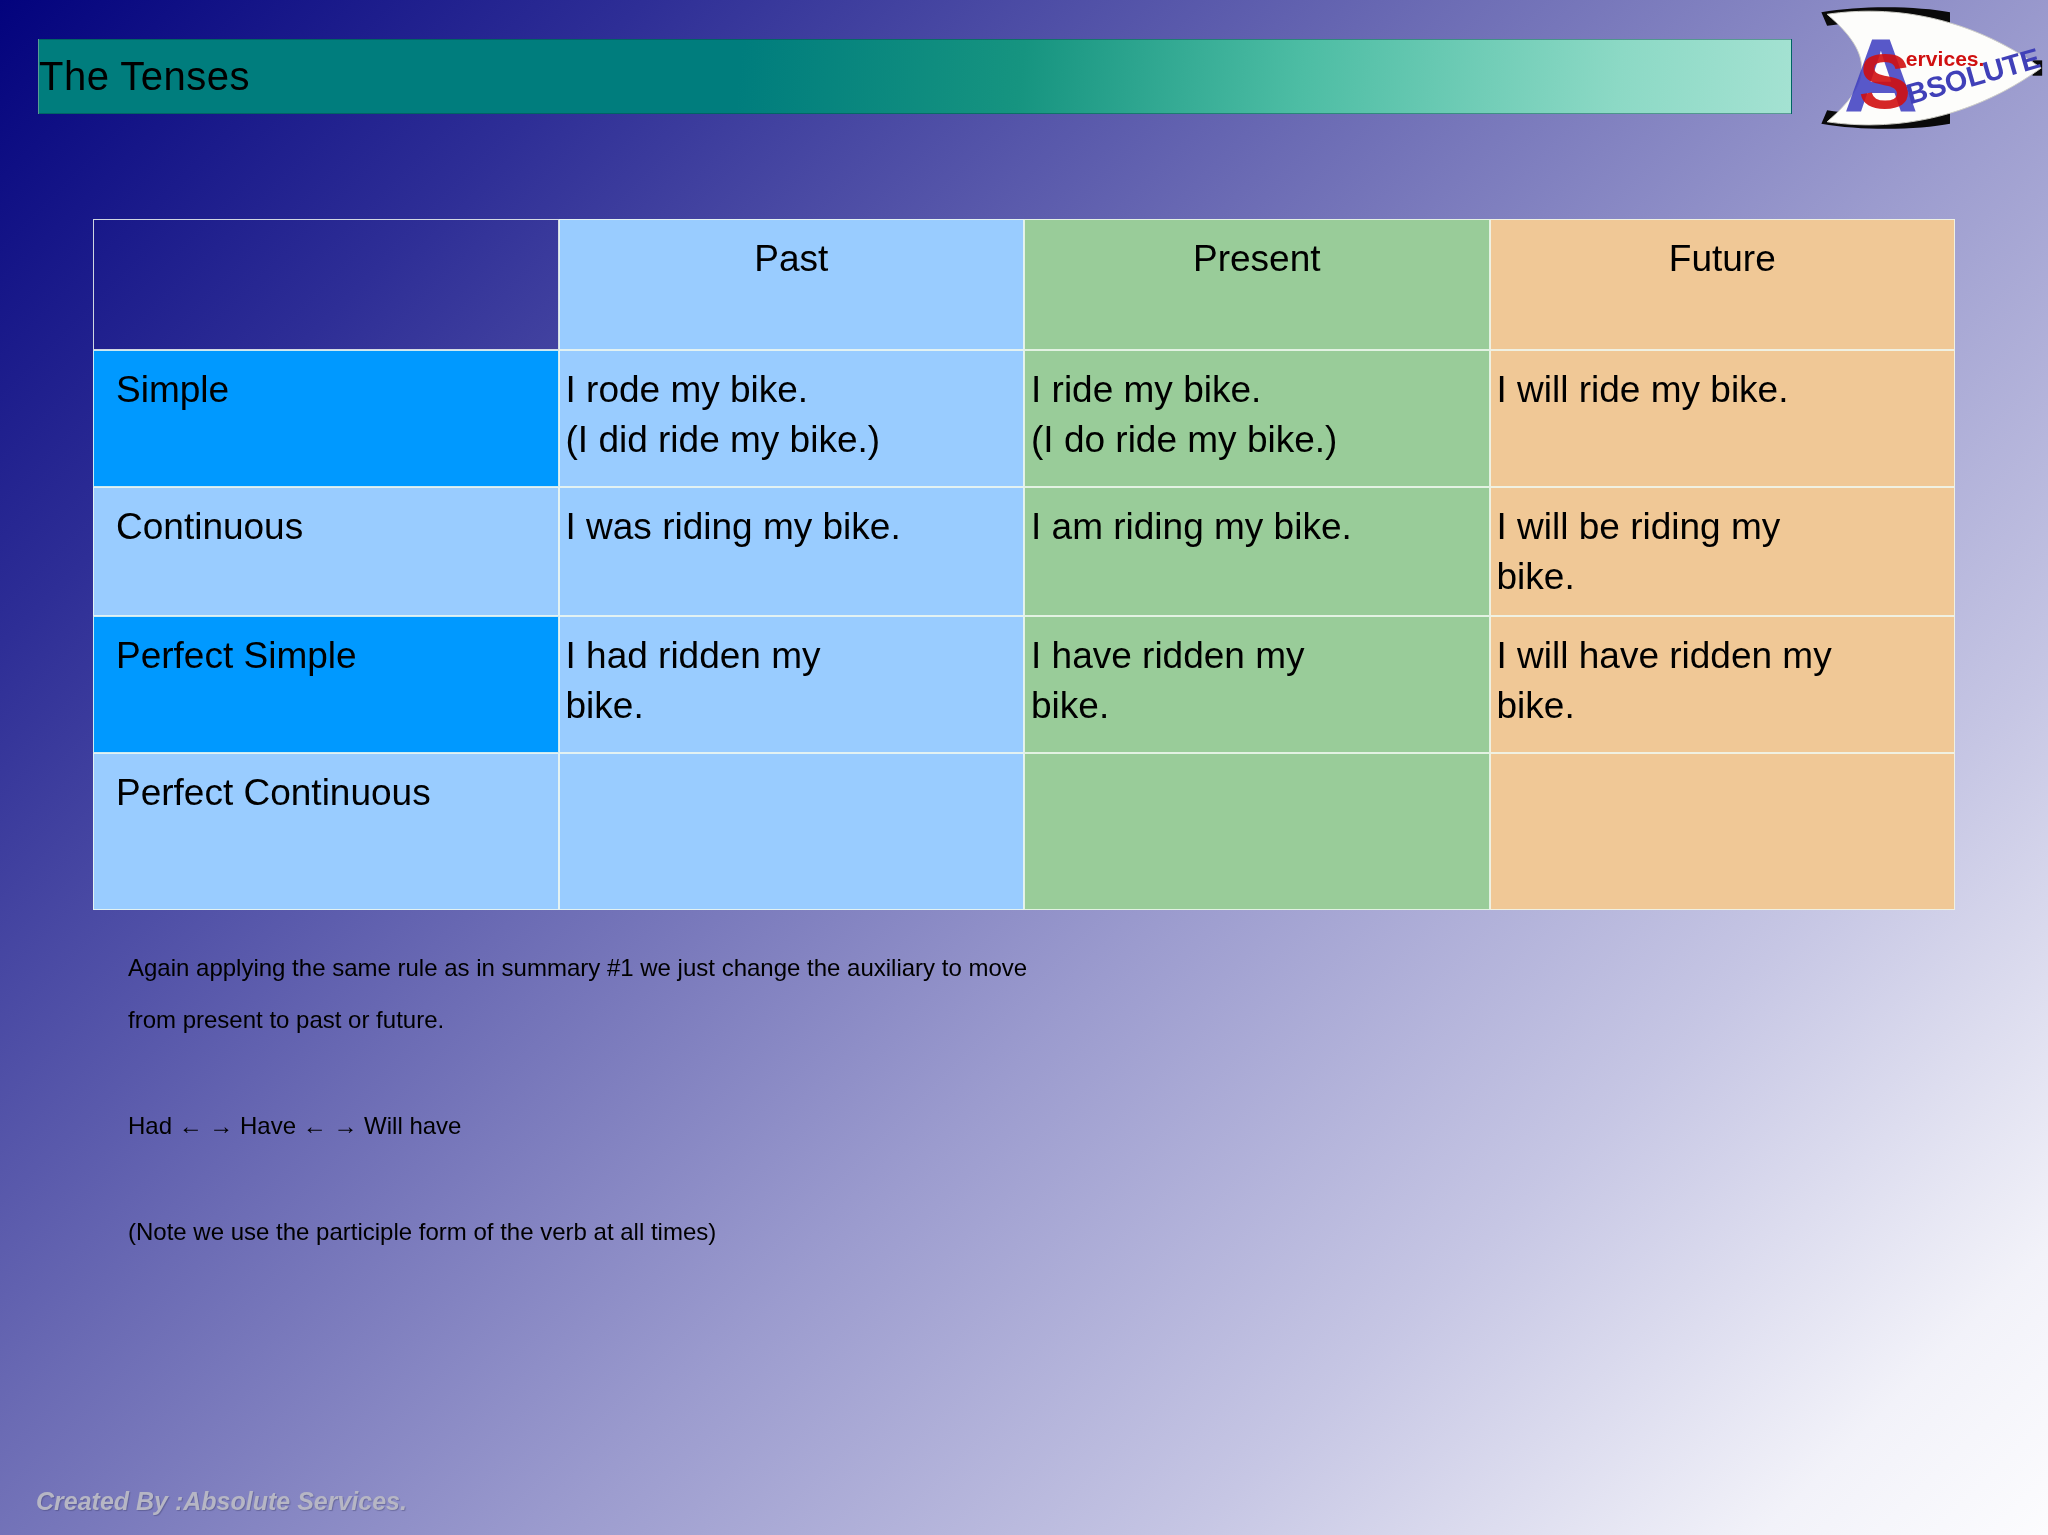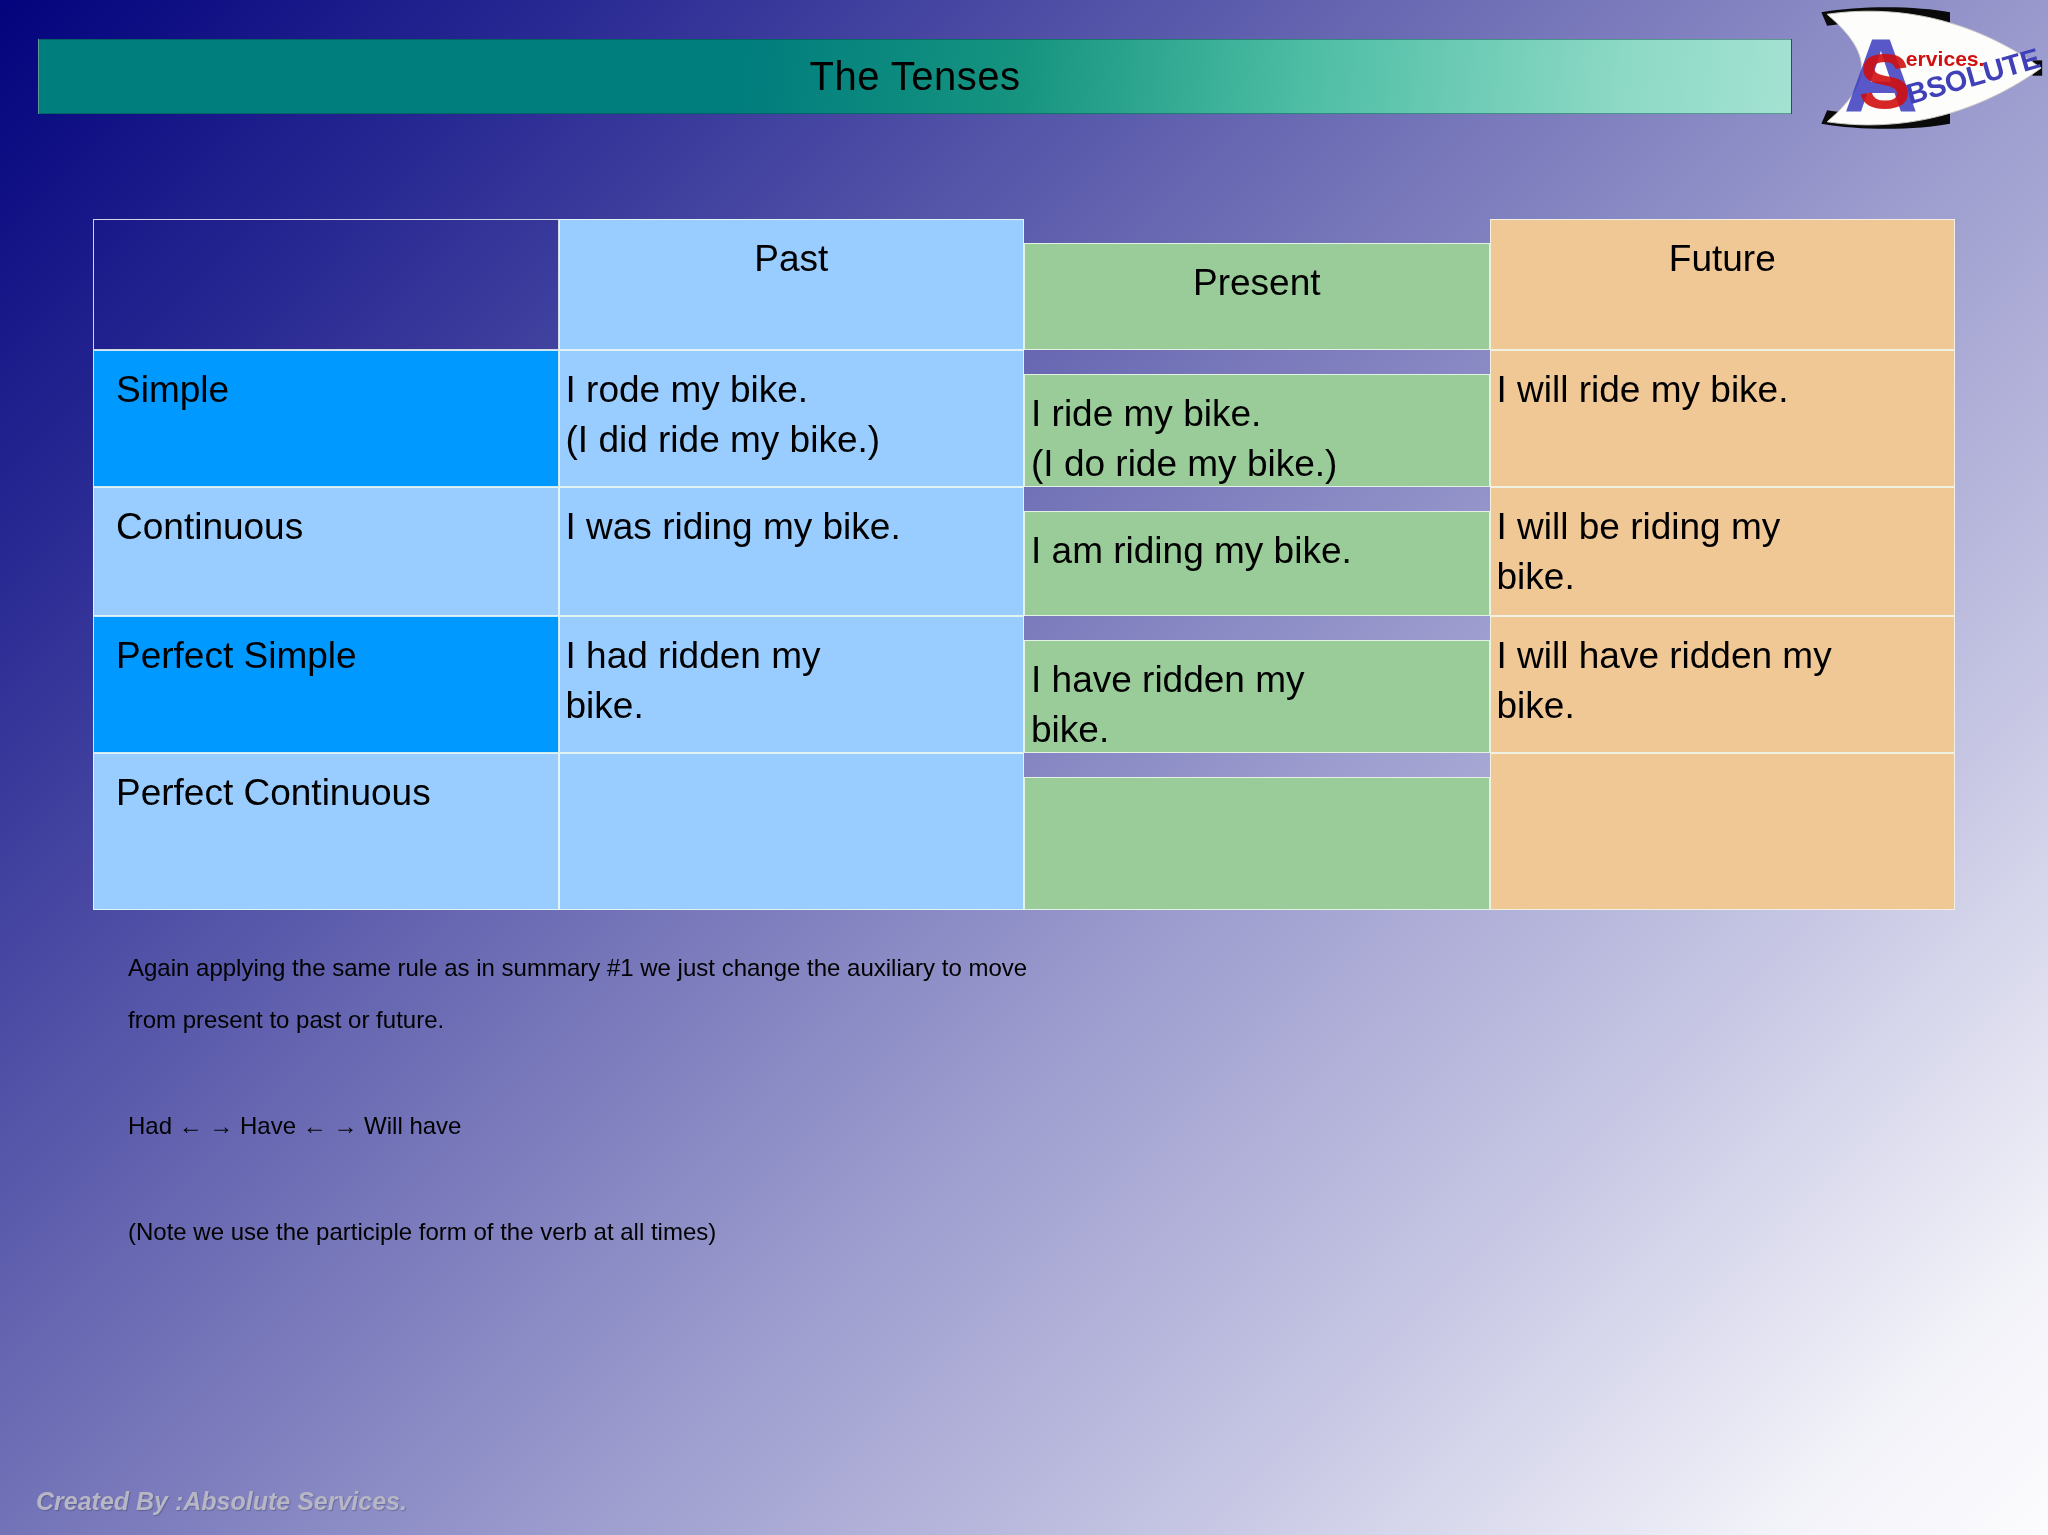--- a/index.html
+++ b/index.html
@@ -9,21 +9,21 @@
     width:2048px;height:1535px;
     overflow:hidden;
     background:linear-gradient(135deg,#03037d 0%,#2e2e96 18%,#6b6bb4 40%,#9b9bce 58%,#c6c6e4 76%,#f2f2f9 92%,#fcfcfe 100%);
   }
 
   
   .title-bar{
     position:absolute;left:38px;top:39px;width:1752px;height:73px;
     background:linear-gradient(97deg,#007d7d 0%,#007d7d 40%,#169480 56%,#4dbda4 72%,#8cd9c5 90%,#a4e2d2 100%);
     border:1px solid rgba(0,70,70,.45);
-    display:flex;align-items:center;justify-content:center;
+    display:flex;align-items:center;justify-content:flex-start;
   }
   .title-bar .title-text{
     font-size:40px;color:#000;letter-spacing:.5px;
   }
 
   
   .logo{position:absolute;left:1806px;top:2px;width:240px;height:134px;}
 
   
   .tbl{
@@ -39,21 +39,21 @@
     padding-top:14px;
     white-space:pre-line;
     overflow:hidden;
   }
   .cell.corner{background:transparent;}
   .cell.head{text-align:center;}
   .cell.label{text-align:left;padding-left:22px;}
   .cell.data{text-align:left;padding-left:6px;padding-right:21px;}
   .bg-bright{background:#0099ff;}
   .bg-lightblue{background:#99ccff;}
-  .bg-green{background:#99cc99;margin-top:24px;}
+  .bg-green{background:#99cc99;}
   .bg-tan{background:#f0c896;}
 
   
   .notes{
     position:absolute;left:128px;top:942px;width:1800px;
     font-size:24px;line-height:52px;color:#000;
   }
   .notes .para{margin:0 0 54px 0;}
 
   

